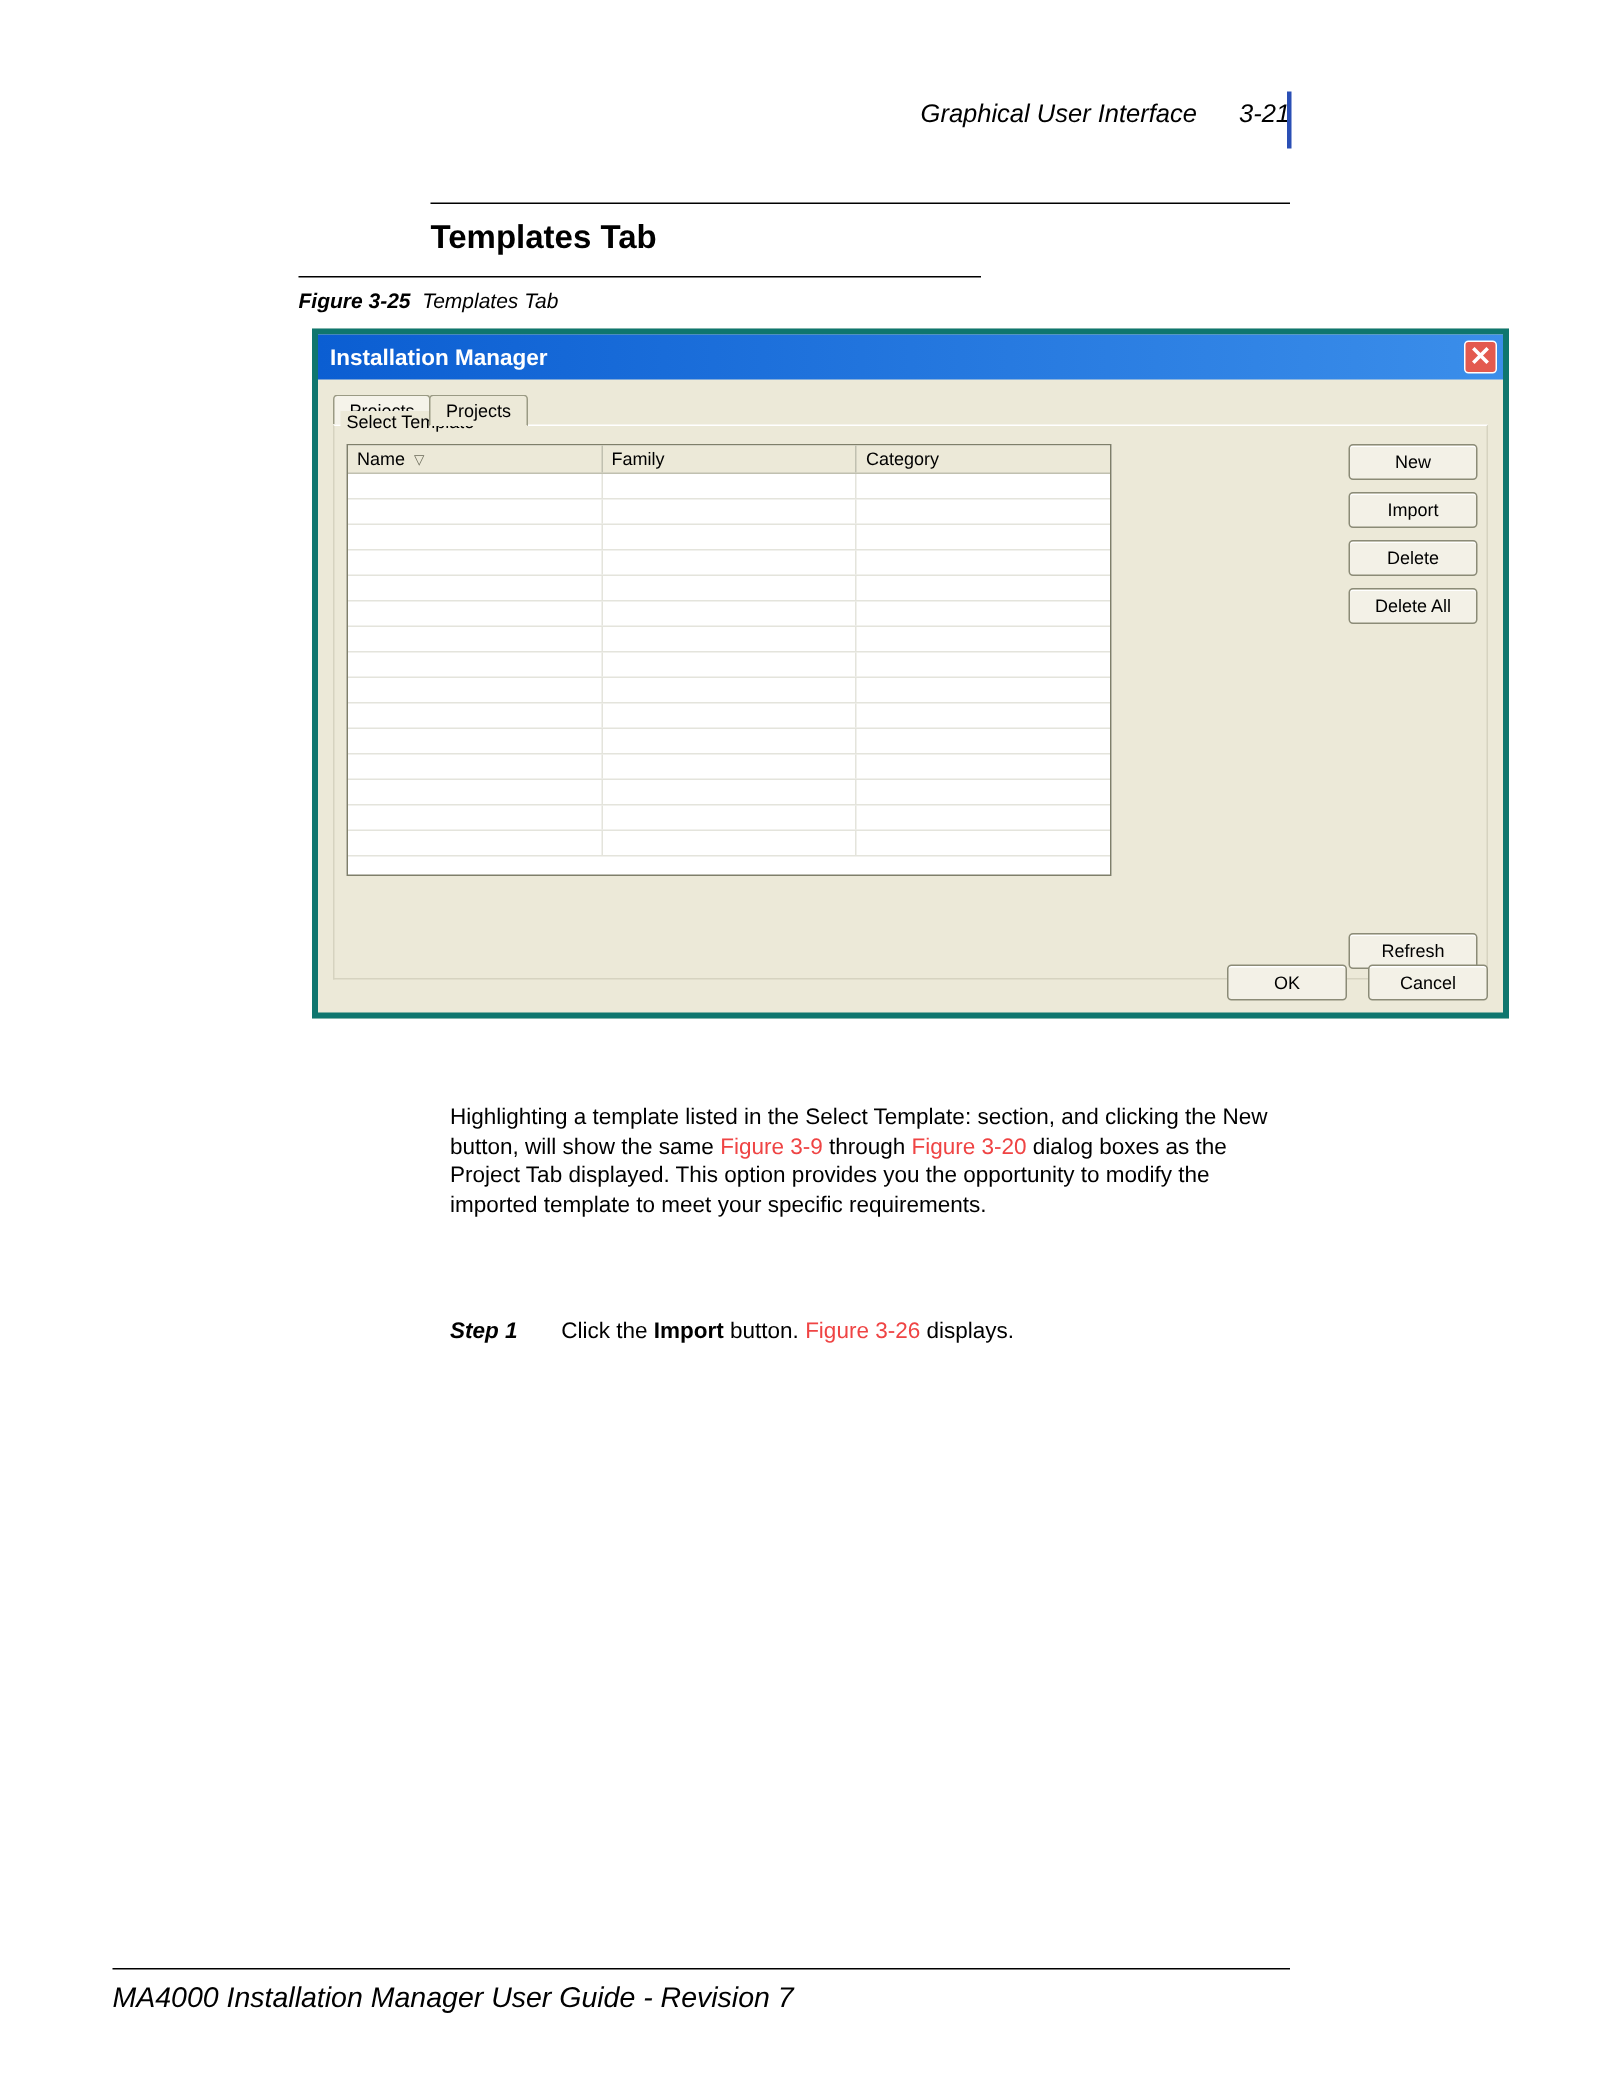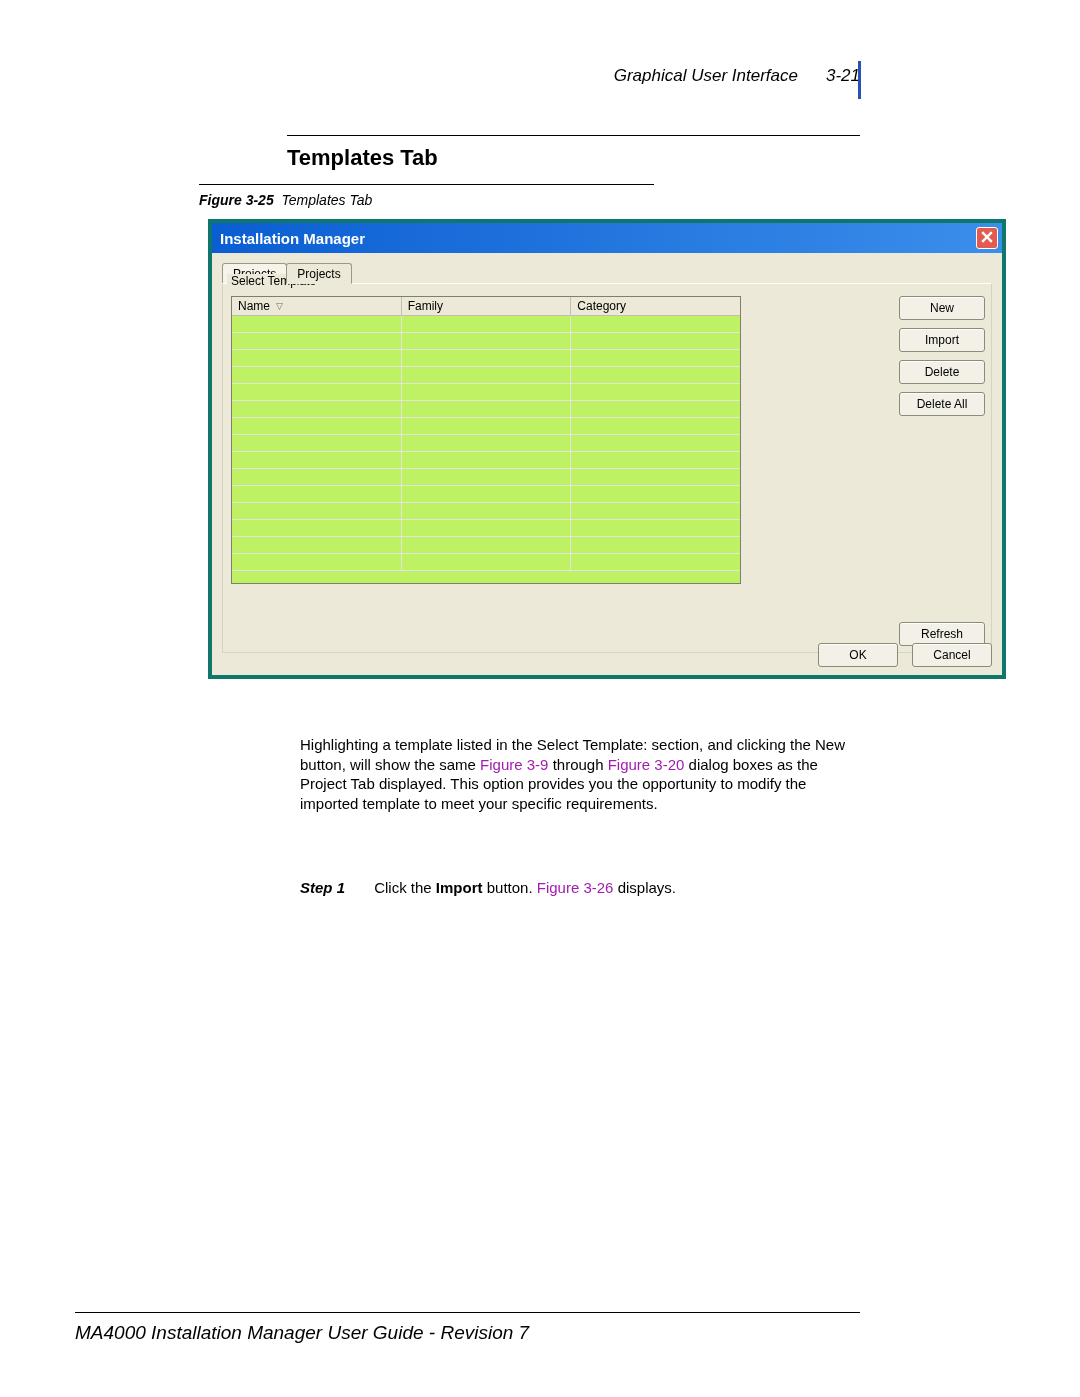--- a/index.html
+++ b/index.html
@@ -128,21 +128,21 @@
     padding: 0 4px;
     font-size: 12px;
   }
 
   .list-area {
     position: absolute;
     top: 12px;
     left: 8px;
     width: 510px;
     height: 288px;
-    background: #bef264;
+    background: #ffffff;
     border: 1px solid #7f7f6a;
   }
   .list-header {
     display: flex;
     height: 19px;
     background: #ece9d8;
     border-bottom: 1px solid #c0c0b0;
   }
   .list-header .col {
     flex: 1;
@@ -214,21 +214,21 @@
     font-size: 15px;
     line-height: 1.3;
   }
   .bullet { position: absolute; left: -18px; top: 2px; }
   .bullet::before { content: "●"; font-size: 11px; }
   .bt1 { top: 702px; }
   .bt2 { top: 735px; }
   .bt3 { top: 846px; }
   .bt4 { top: 878px; font-family: Arial, sans-serif; }
   .step-label { font-style: italic; font-weight: bold; }
-  .link { color: #a21caf; }
+  .link { color: #ef4444; }
 
   
   .page-footer {
     position: absolute;
     top: 1312px;
     left: 0;
     width: 100%;
   }
   .footer-rule {
     position: absolute; top: 0; left: 75px; width: 785px; height: 1px; background: #000;

